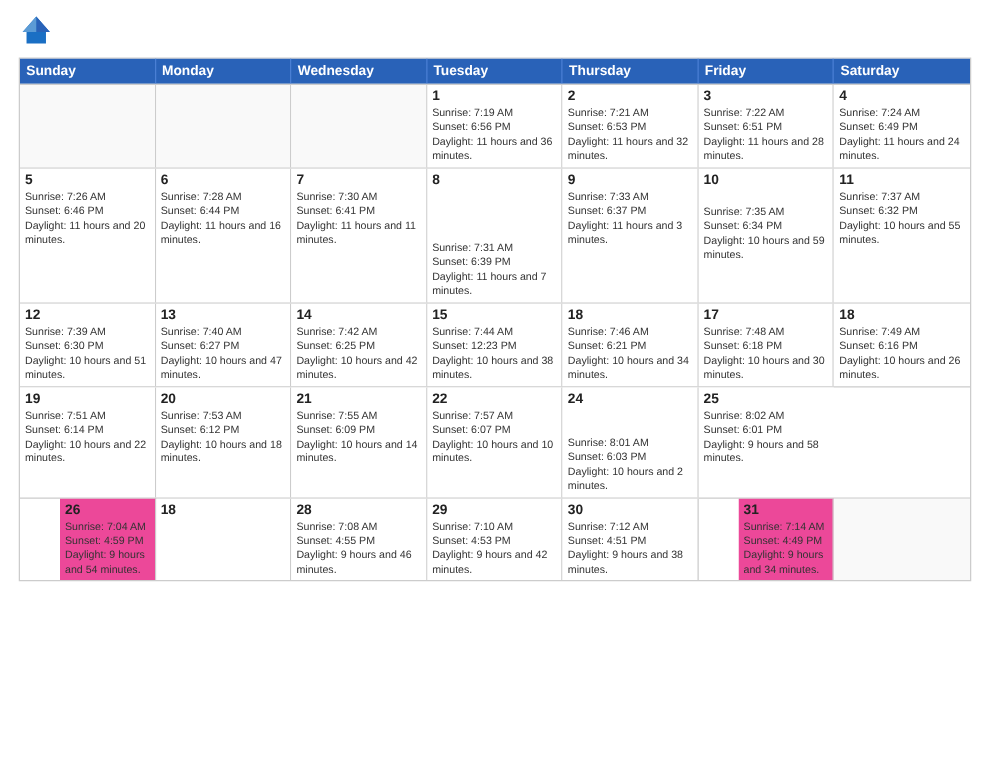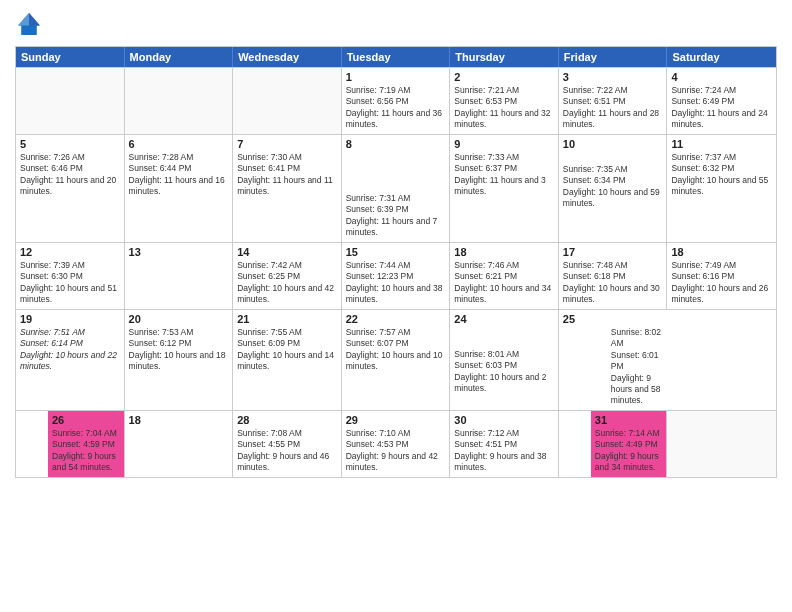--- a/index.html
+++ b/index.html
@@ -218,20 +218,23 @@
         </div>
         <div class="cal-row">
           <div class="cal-cell">
             <div class="day-num">12</div>
             <div class="day-info" style="white-space: pre-line;">Sunrise: 7:39 AM
 Sunset: 6:30 PM
 Daylight: 10 hours and 51 minutes.</div>
           </div>
           <div class="cal-cell">
             <div class="day-num">13</div>
+            <div class="day-info" style="white-space: pre-line;">Sunrise: 7:40 AM
+Sunset: 6:27 PM
+Daylight: 10 hours and 47 minutes.</div>
           </div>
           <div class="cal-cell">
             <div class="day-num">14</div>
             <div class="day-info" style="white-space: pre-line;">Sunrise: 7:42 AM
 Sunset: 6:25 PM
 Daylight: 10 hours and 42 minutes.</div>
           </div>
           <div class="cal-cell">
             <div class="day-num">15</div>
             <div class="day-info" style="white-space: pre-line;">Sunrise: 7:44 AM
@@ -253,21 +256,21 @@
           <div class="cal-cell">
             <div class="day-num">18</div>
             <div class="day-info" style="white-space: pre-line;">Sunrise: 7:49 AM
 Sunset: 6:16 PM
 Daylight: 10 hours and 26 minutes.</div>
           </div>
         </div>
         <div class="cal-row">
           <div class="cal-cell">
             <div class="day-num">19</div>
-            <div class="day-info" style="white-space: pre-line; font-style: italic;">Sunrise: 7:51 AM
+            <div class="day-info" style="white-space: pre-line;">Sunrise: 7:51 AM
 Sunset: 6:14 PM
 Daylight: 10 hours and 22 minutes.</div>
           </div>
           <div class="cal-cell">
             <div class="day-num">20</div>
             <div class="day-info" style="white-space: pre-line;">Sunrise: 7:53 AM
 Sunset: 6:12 PM
 Daylight: 10 hours and 18 minutes.</div>
           </div>
           <div class="cal-cell">
@@ -283,21 +286,21 @@
 Daylight: 10 hours and 10 minutes.</div>
           </div>
           <div class="cal-cell">
             <div class="day-num">24</div>
             <div class="day-info" style="white-space: pre-line; margin-top: 22px;">Sunrise: 8:01 AM
 Sunset: 6:03 PM
 Daylight: 10 hours and 2 minutes.</div>
           </div>
           <div class="cal-cell">
             <div class="day-num">25</div>
-            <div class="day-info" style="white-space: pre-line; margin-left: 48px;">Sunrise: 8:02 AM
+            <div class="day-info" style="white-space: pre-line;">Sunrise: 8:02 AM
 Sunset: 6:01 PM
 Daylight: 9 hours and 58 minutes.</div>
           </div>
         </div>
         <div class="cal-row">
           <div class="cal-cell shaded">
             <div class="day-num">26</div>
             <div class="day-info" style="white-space: pre-line;">Sunrise: 7:04 AM
 Sunset: 4:59 PM
 Daylight: 9 hours and 54 minutes.</div>

